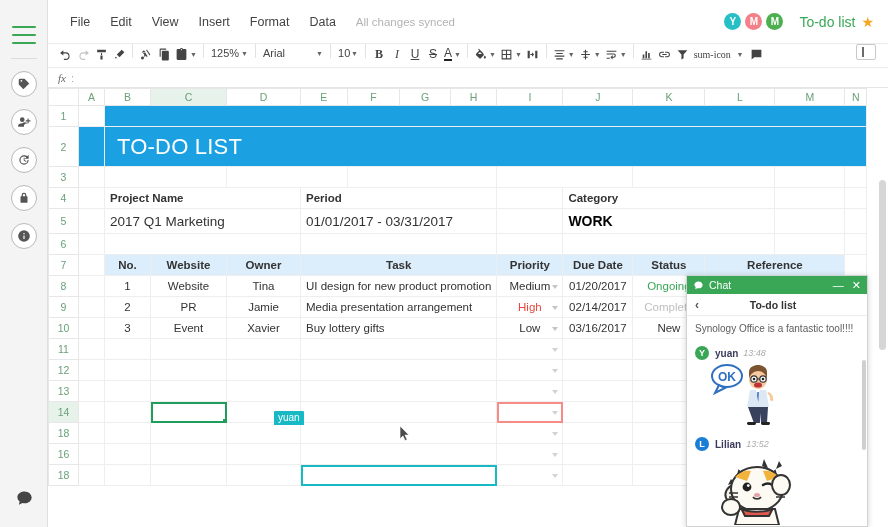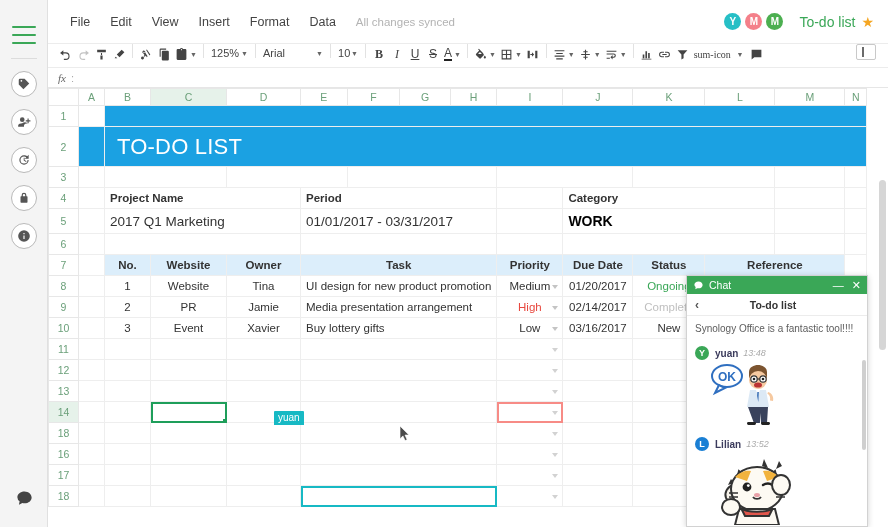--- a/index.html
+++ b/index.html
@@ -609,33 +609,20 @@
       <td class="cell"></td>
           <td class="cell"></td>
       <td class="cell" colspan="4"></td>
       <td class="cell ddonly"></td>
       <td class="cell"></td>
           <td class="cell"></td>
       <td class="cell" colspan="2"></td>
           <td class="cell"></td>
     </tr>
 
-    <tr>
-      <td class="rowhdr">17</td>
-      <td class="cell"></td>
-          <td class="cell"></td>
-      <td class="cell"></td>
-          <td class="cell"></td>
-      <td class="cell" colspan="4"></td>
-      <td class="cell ddonly"></td>
-      <td class="cell"></td>
-          <td class="cell"></td>
-      <td class="cell" colspan="2"></td>
-          <td class="cell"></td>
-    </tr>
 
     <tr>
       <td class="rowhdr">18</td>
       <td class="cell"></td>
           <td class="cell"></td>
       <td class="cell"></td>
           <td class="cell"></td>
       <td class="cell sel-teal" colspan="4"></td>
       <td class="cell ddonly"></td>
       <td class="cell"></td>

